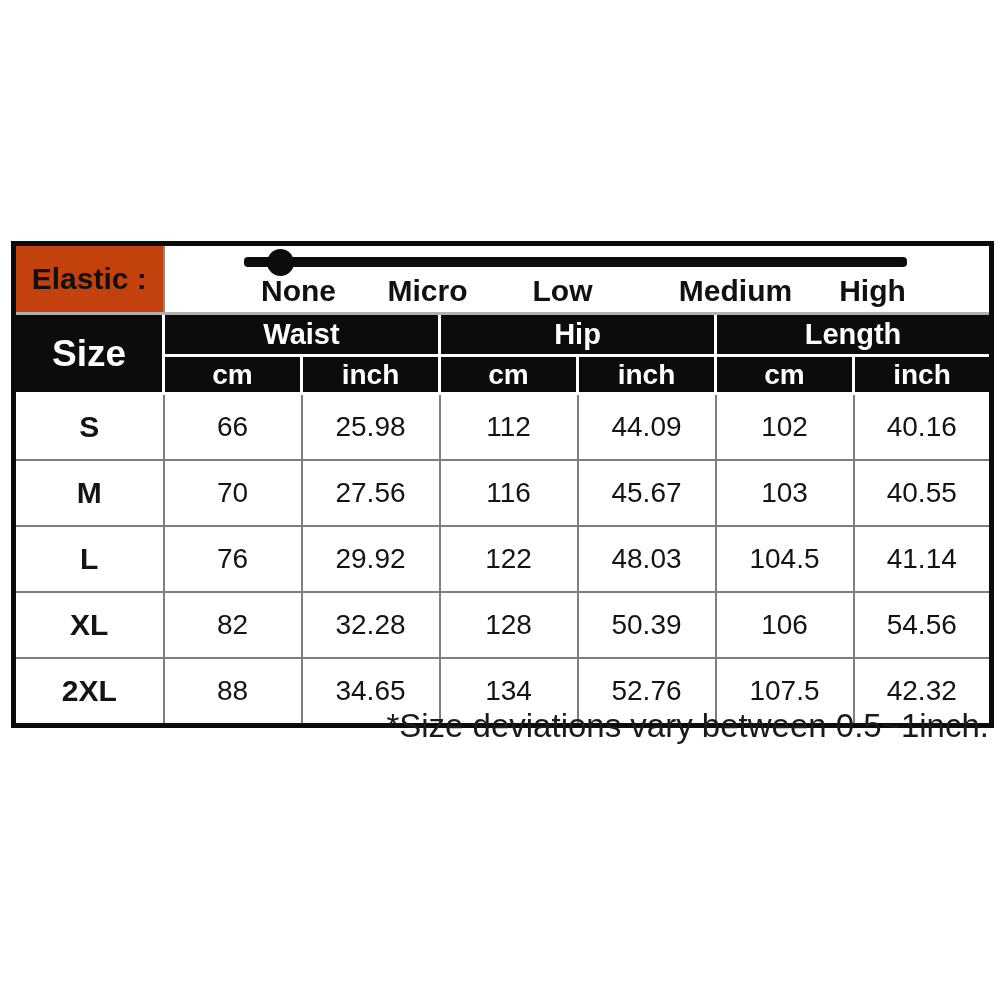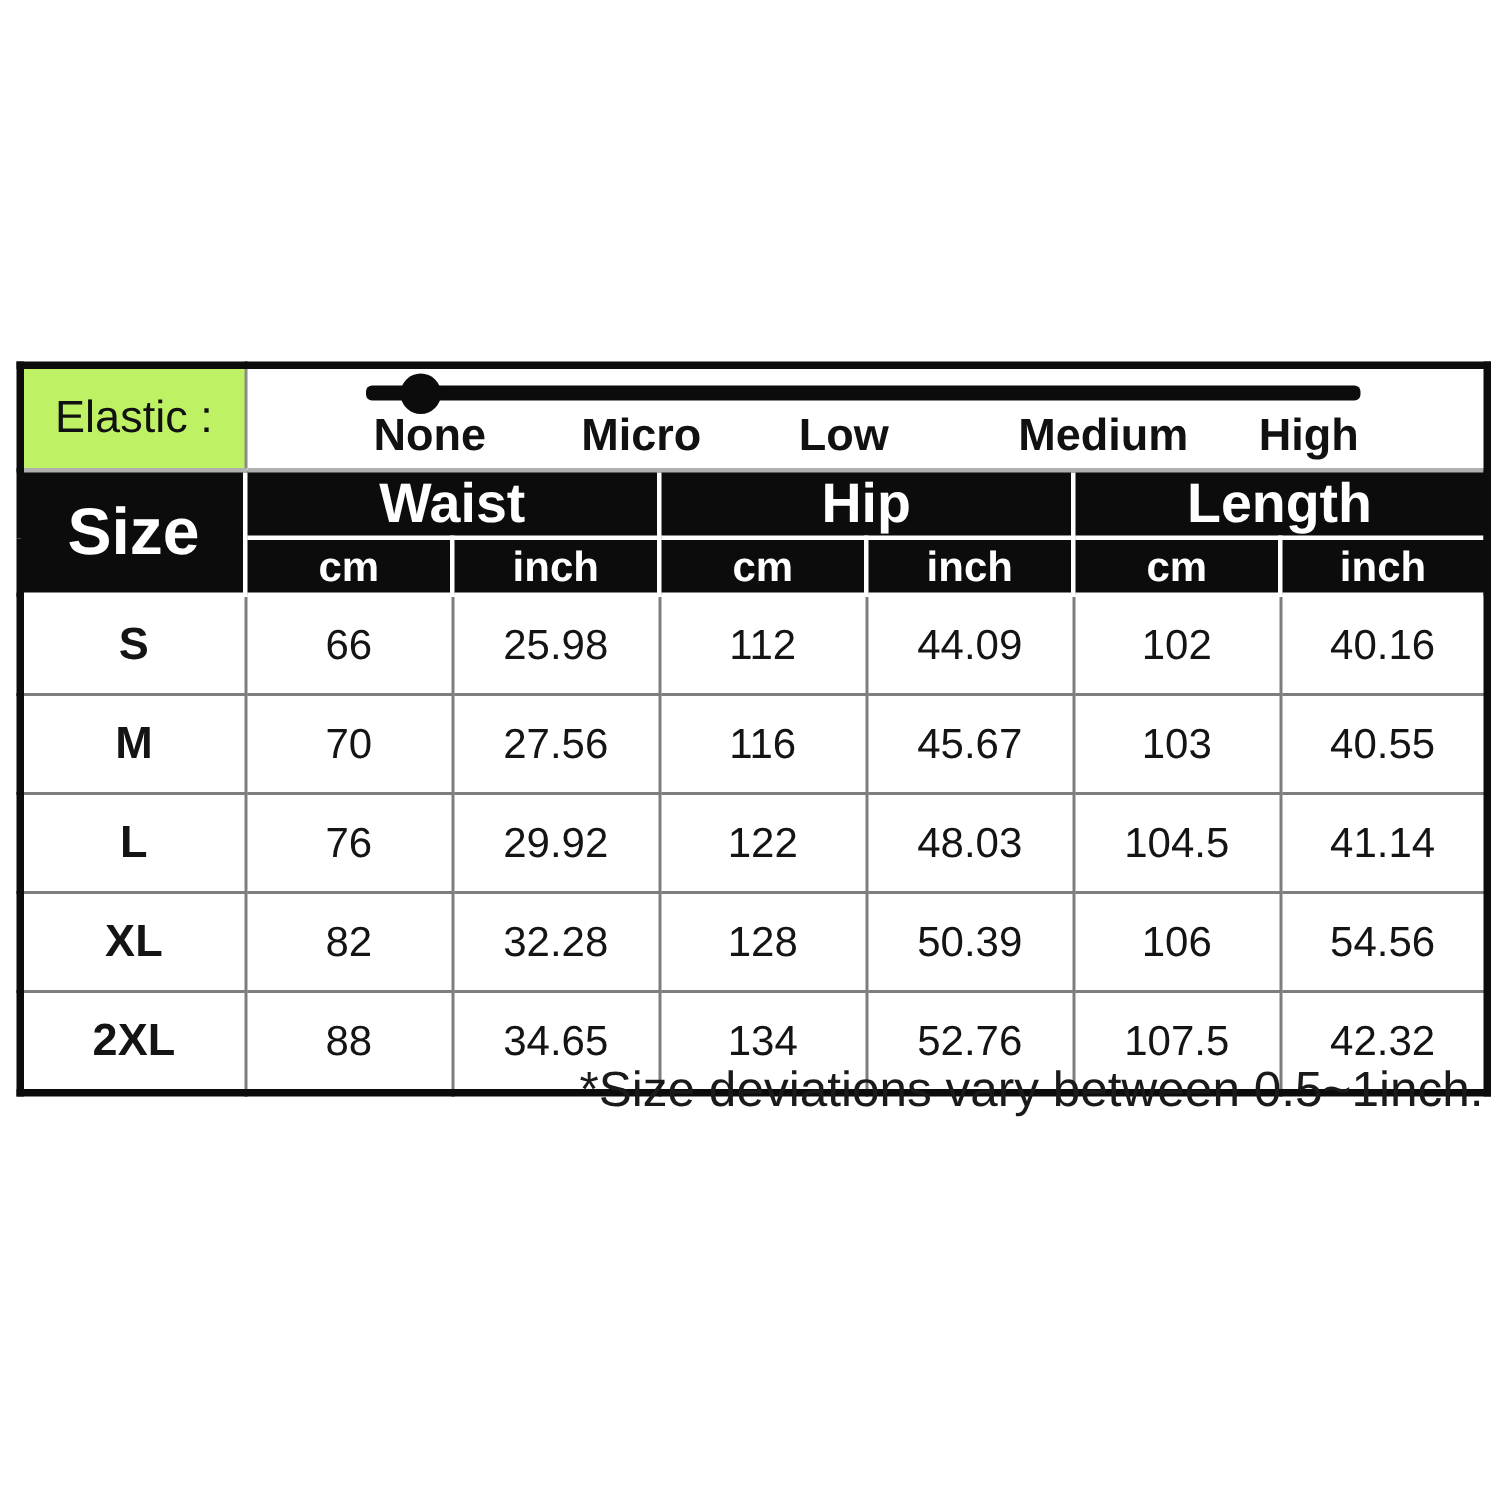--- a/index.html
+++ b/index.html
@@ -23,23 +23,23 @@
     border-collapse: collapse;
     table-layout: fixed;
     border: 5px solid #0c0c0c;
   }
   col.c-size { width: 150px; }
   col.c-unit { width: 138px; }
 
   
   td.elastic-label-cell {
     height: 64px;
-    background: #bef264;
+    background: #c2410c;
     color: #111111;
-    font-weight: normal;
+    font-weight: bold;
     font-size: 30px;
     text-align: center;
     vertical-align: middle;
     border-right: 2px solid #8a8a8a;
     border-bottom: 3px solid #b0b0b0;
   }
   td.slider-cell {
     height: 64px;
     padding: 0;
     border-bottom: 3px solid #b0b0b0;
@@ -77,38 +77,38 @@
   }
   .slider-labels span {
     position: absolute;
     transform: translateX(-50%);
     font-weight: bold;
     font-size: 30px;
     color: #111111;
     white-space: nowrap;
     line-height: 36px;
   }
-  .lvl-0 { left: 122px; }
+  .lvl-0 { left: 134px; }
   .lvl-1 { left: 263px; }
   .lvl-2 { left: 398px; }
   .lvl-3 { left: 571px; }
   .lvl-4 { left: 708px; }
 
   
   th.hdr {
     background: #0c0c0c;
     color: #ffffff;
     text-align: center;
     vertical-align: middle;
     border: 3px solid #ffffff;
     font-weight: bold;
     padding: 0;
   }
-  th.hdr-size   { font-size: 44px; }
-  th.hdr-group  { height: 39px; font-size: 37px; }
+  th.hdr-size   { font-size: 37px; }
+  th.hdr-group  { height: 39px; font-size: 29px; }
   th.hdr-unit   { height: 35px; font-size: 28px; }
 
   
   td.data {
     height: 62px;
     text-align: center;
     vertical-align: middle;
     font-size: 28px;
     color: #141414;
     background: #ffffff;

